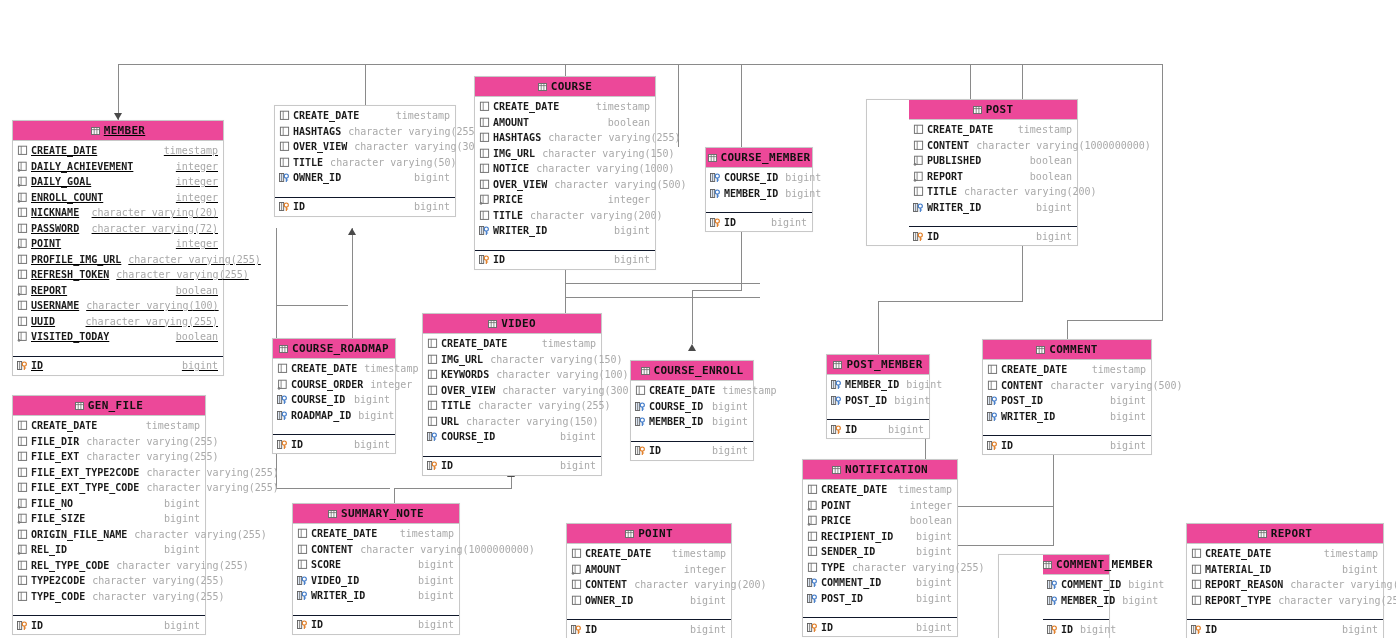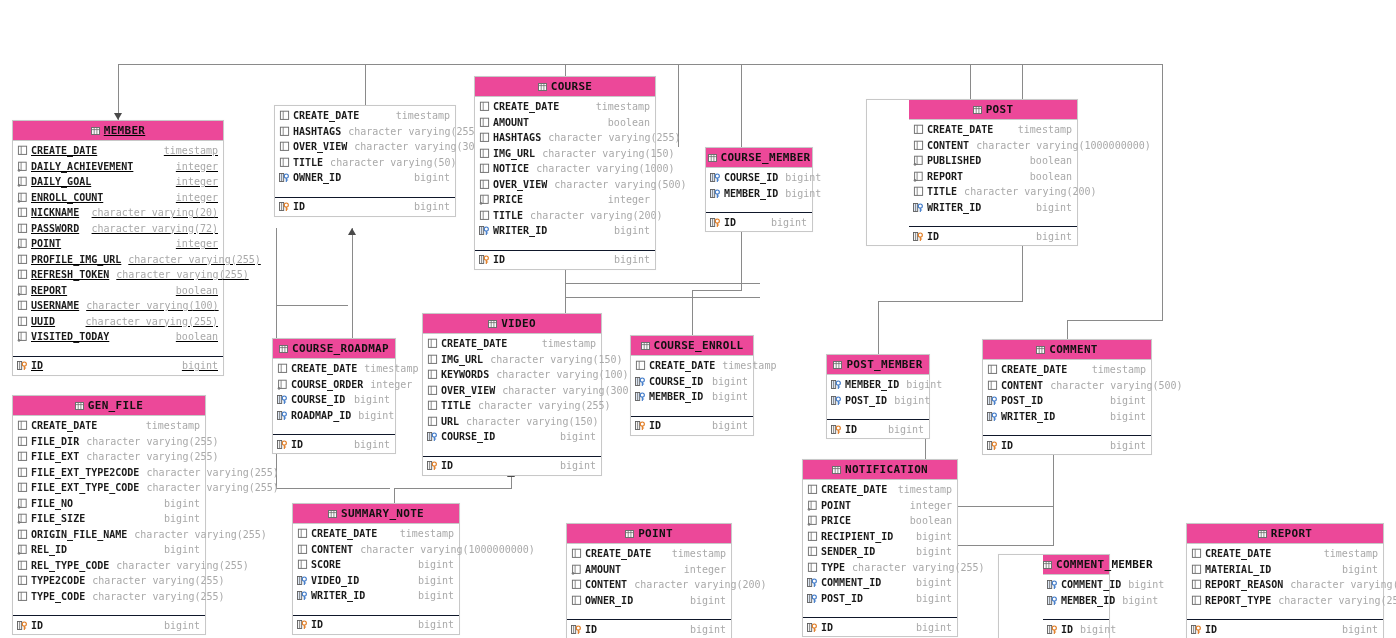--- a/index.html
+++ b/index.html
@@ -894,21 +894,21 @@
                 <line x1="2.6" y1="1.5" x2="2.6" y2="9.5" stroke="#5d5d5d" stroke-width="0.7"></line>
                 <circle cx="7.3" cy="4" r="2.05" fill="none" stroke="#e07a20" stroke-width="1.1"></circle>
                 <path d="M7.3 6 L7.3 10 M7.3 8 L9.1 8" stroke="#e07a20" stroke-width="1.1" fill="none"></path>
               </svg>
             </span>
             <span class="col-name">ID</span>
             <span class="col-type">bigint</span>
           </div>
         </div>
       </div>
-      <div class="table-box" style="left: 630px; top: 335px; width: 124px;">
+      <div class="table-box" style="left: 630px; top: 360px; width: 124px;">
         <div class="table-header"><span class="tbl-icon"><svg class="ci" width="9" height="8" viewBox="0 0 9 8">
               <rect x="0.5" y="0.5" width="8" height="7" fill="#fafafa" stroke="#6f6f6f"></rect>
               <line x1="0.5" y1="2.6" x2="8.5" y2="2.6" stroke="#6f6f6f" stroke-width="0.8"></line>
               <line x1="3.2" y1="0.5" x2="3.2" y2="7.5" stroke="#6f6f6f" stroke-width="0.8"></line>
               <line x1="5.9" y1="0.5" x2="5.9" y2="7.5" stroke="#6f6f6f" stroke-width="0.8"></line>
             </svg></span><span>COURSE_ENROLL</span></div>
         <div class="cols">
           <div class="col-row">
             <span class="col-icon">
               <svg class="ci" width="12" height="11" viewBox="0 0 12 11">

